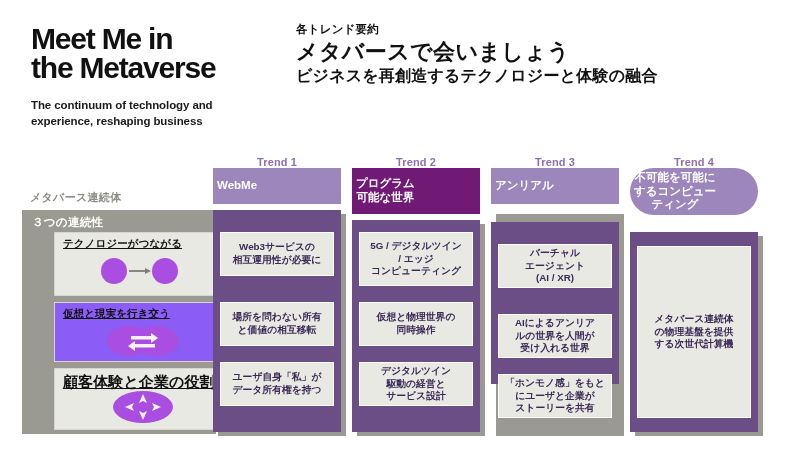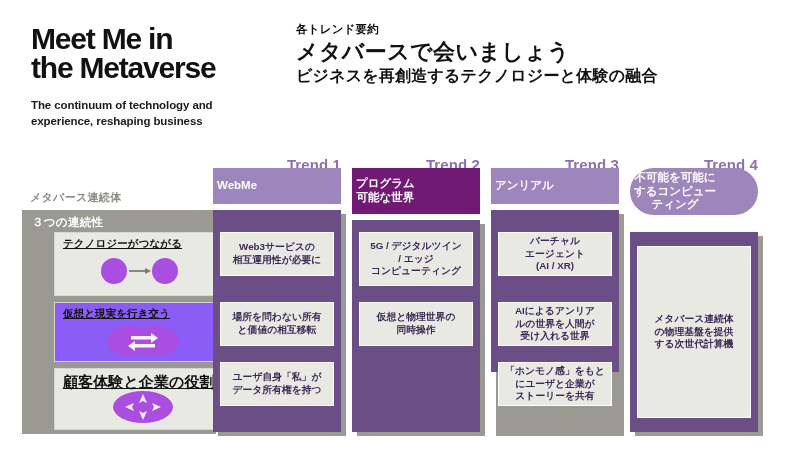--- a/index.html
+++ b/index.html
@@ -25,22 +25,22 @@
 
   
   .jp-header{position:absolute;left:296px;top:22px;width:480px;}
   .jp-eyebrow{font-size:11.5px;font-weight:700;color:#111;line-height:1.3;letter-spacing:0.2px;}
   .jp-title{font-size:22px;font-weight:900;color:#111;line-height:1.25;letter-spacing:0.4px;margin-top:1px;}
   .jp-sub{font-size:16px;font-weight:900;color:#111;line-height:1.25;letter-spacing:0.2px;margin-top:1px;}
 
   
   .trend-labels{position:absolute;top:148px;left:0;width:800px;height:16px;}
   .trend-label{
-    position:absolute;top:8px;font-size:15px;font-weight:700;color:#8f6fae;
-    text-align:right;letter-spacing:0.1px;
+    position:absolute;top:8px;font-size:11px;font-weight:700;color:#8f6fae;
+    text-align:center;letter-spacing:0.1px;
   }
 
   
   .left-panel{
     position:absolute;left:22px;top:210px;width:194px;height:224px;
     background:#9a9a93;
   }
   .left-panel-title{
     position:absolute;left:10px;top:5px;font-size:11.5px;font-weight:700;color:#ffffff;
     letter-spacing:0.3px;
@@ -192,30 +192,37 @@
               <div>/ エッジ</div>
               <div>コンピューティング</div>
             </div>
           </div>
           <div class="cell" style="top: 82px; height: 44px; background: rgb(233, 233, 228); color: rgb(59, 42, 85);">
             <div>
               <div>仮想と物理世界の</div>
               <div>同時操作</div>
             </div>
           </div>
+          <div class="cell" style="top: 142px; height: 44px; background: rgb(233, 233, 228); color: rgb(59, 42, 85);">
+            <div>
+              <div>デジタルツイン</div>
+              <div>駆動の経営と</div>
+              <div>サービス設計</div>
+            </div>
+          </div>
         </div>
       </div>
       <div class="col" style="left: 491px; width: 128px; height: 270px;">
         <div class="col-shadow" style="left: 5px; top: 46px; width: 128px; height: 222px; background: rgb(154, 154, 147);"></div>
         <div class="col-head" style="height: 36px; background: rgb(157, 134, 187);">
           <div>
             <div>アンリアル</div>
           </div>
         </div>
-        <div class="col-body" style="top: 42px; height: 162px; background: rgb(106, 78, 133);">
+        <div class="col-body" style="top: 54px; height: 162px; background: rgb(106, 78, 133);">
           <div class="cell" style="top: 22px; height: 44px; background: rgb(233, 233, 228); color: rgb(59, 42, 85);">
             <div>
               <div>バーチャル</div>
               <div>エージェント</div>
               <div>(AI / XR)</div>
             </div>
           </div>
           <div class="cell" style="top: 92px; height: 44px; background: rgb(233, 233, 228); color: rgb(59, 42, 85); justify-content: center;">
             <div>
               <div>AIによるアンリア</div>

